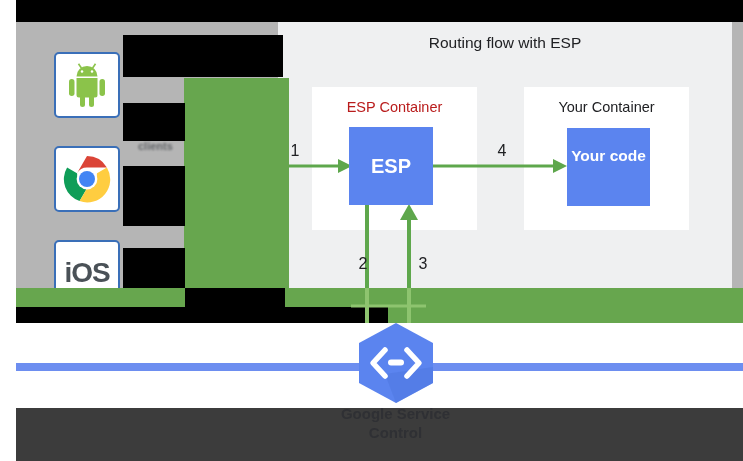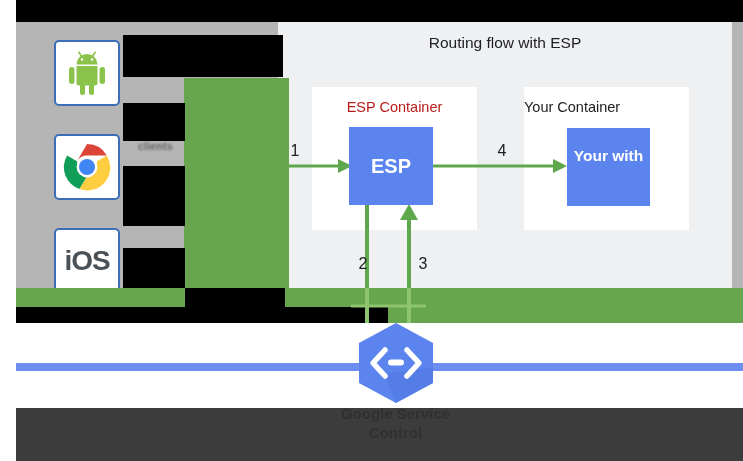--- a/index.html
+++ b/index.html
@@ -23,21 +23,21 @@
   #diagram-title{
     left:262px;top:31px;width:454px;height:24px;
     text-align:center;color:#202124;font-size:15.5px;line-height:24px;
   }
 
   
   #esp-container-box{left:296px;top:87px;width:165px;height:143px;background:#ffffff;}
   #your-container-box{left:508px;top:87px;width:165px;height:143px;background:#ffffff;}
   #esp-container-label{left:296px;top:96px;width:165px;height:22px;text-align:center;
       color:#b91c1c;font-size:14.5px;line-height:22px;}
-  #your-container-label{left:508px;top:96px;width:165px;height:22px;
+  #your-container-label{left:508px;top:96px;width:165px;height:22px;text-align:center;
       color:#202124;font-size:14.5px;line-height:22px;}
 
   
   #esp-box{left:333px;top:127px;width:84px;height:78px;background:#5b84ef;}
   #esp-box-label{left:333px;top:155px;width:84px;height:22px;text-align:center;
       color:#ffffff;font-weight:bold;font-size:20px;line-height:22px;}
   #your-code-box{left:551px;top:128px;width:83px;height:78px;background:#5b84ef;}
   #your-code-label{left:551px;top:144px;width:83px;height:46px;text-align:center;
       color:#ffffff;font-weight:bold;font-size:15.5px;line-height:23px;}
   #arrows-svg{left:0;top:0;width:743px;height:461px;pointer-events:none;}
@@ -47,21 +47,21 @@
   #step-1{left:271px;top:141px;width:16px;text-align:center;}
   #step-4{left:478px;top:141px;width:16px;text-align:center;}
   #step-2{left:339px;top:254px;width:16px;text-align:center;}
   #step-3{left:399px;top:254px;width:16px;text-align:center;}
 
   
   .client-icon{
     width:66px;height:66px;background:#ffffff;
     border:2px solid #3a6fb8;border-radius:5px;
     box-sizing:border-box;
-    display:flex;align-items:center;justify-content:center;
+    display:flex;align-items:center;justify-content:center;margin-top:12px;
   }
   #icon-android{left:38px;top:40px;}
   #icon-chrome{left:38px;top:134px;}
   #icon-ios{left:38px;top:228px;}
   #ios-text{color:#4a5157;font-weight:bold;font-size:28px;letter-spacing:-1px;}
 
   
   .blur-text{
     color:#55585c;font-size:11px;font-weight:bold;
     filter:blur(1.1px);opacity:.85;white-space:nowrap;
@@ -129,21 +129,21 @@
     <line x1="351" y1="205" x2="351" y2="300" stroke="#5ea74c" stroke-width="4"></line>
 
     <line x1="393" y1="300" x2="393" y2="218" stroke="#5ea74c" stroke-width="4"></line>
     <polygon points="384,220 393,204 402,220" fill="#5ea74c"></polygon>
   </svg>
 
   <div class="abs" id="esp-box"></div>
   <div class="abs" id="esp-box-label">ESP</div>
 
   <div class="abs" id="your-code-box"></div>
-  <div class="abs" id="your-code-label">Your with</div>
+  <div class="abs" id="your-code-label">Your code</div>
 
   <div class="abs stepnum" id="step-1">1</div>
   <div class="abs stepnum" id="step-4">4</div>
   <div class="abs stepnum" id="step-2">2</div>
   <div class="abs stepnum" id="step-3">3</div>
 
   <div class="abs client-icon" id="icon-android">
     <svg width="40" height="44" viewBox="0 0 40 44">
       <g fill="#8bc34a">
         <rect x="2" y="16" width="5.5" height="17" rx="2.7"></rect>

